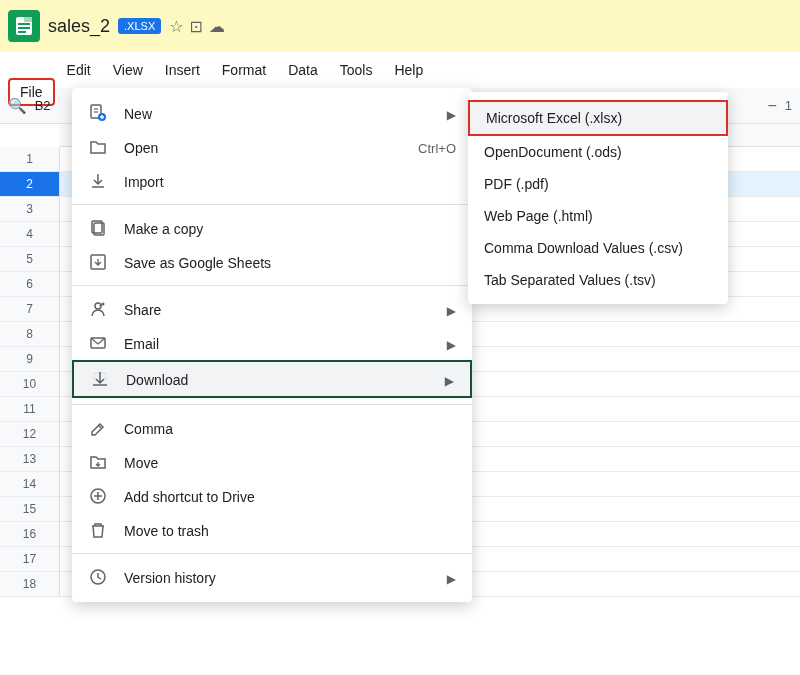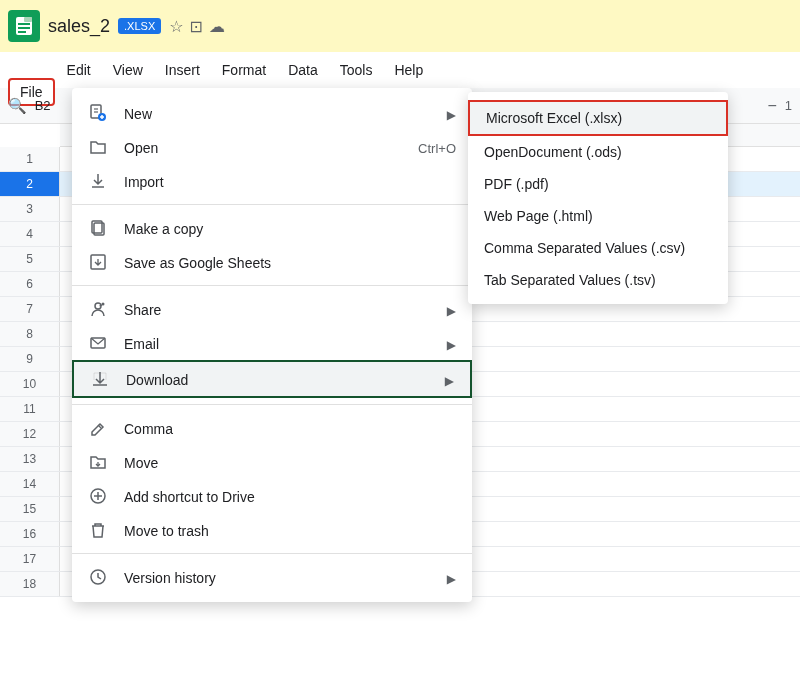--- a/index.html
+++ b/index.html
@@ -540,18 +540,18 @@
   <div class="submenu-item">
     <span>OpenDocument (.ods)</span>
   </div>
   <div class="submenu-item">
     <span>PDF (.pdf)</span>
   </div>
   <div class="submenu-item">
     <span>Web Page (.html)</span>
   </div>
   <div class="submenu-item">
-    <span>Comma Separated Values (.csv)</span>
+    <span>Comma Download Values (.csv)</span>
   </div>
   <div class="submenu-item">
     <span>Tab Separated Values (.tsv)</span>
   </div>
 </div>
 
 </body></html>

